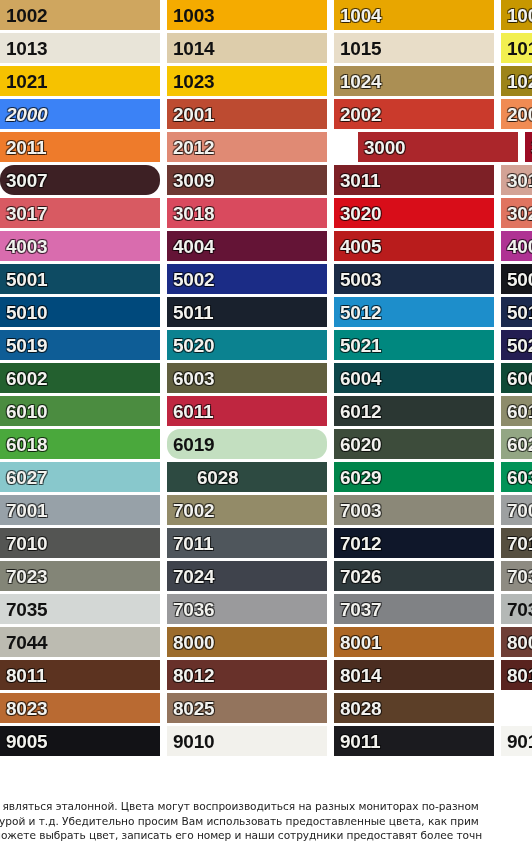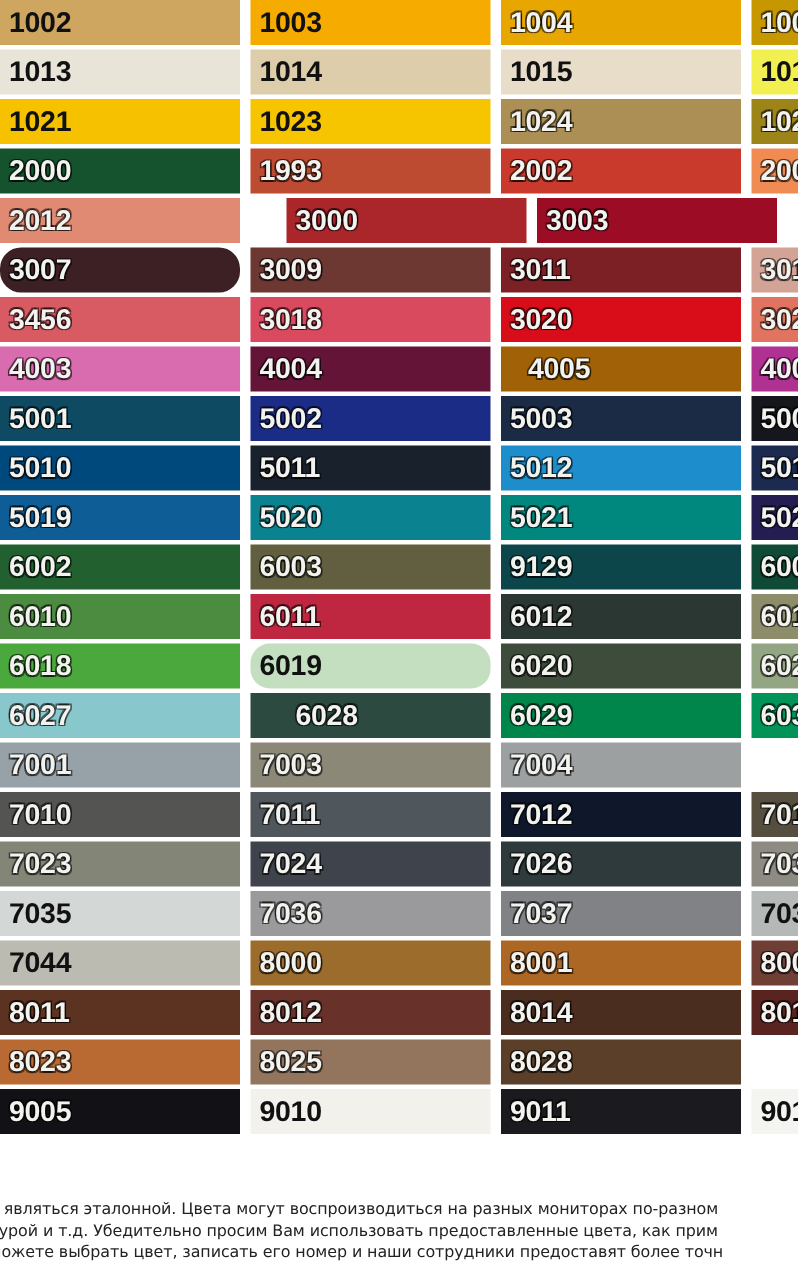--- a/index.html
+++ b/index.html
@@ -145,34 +145,37 @@
           <span class="swatch-code">1023</span>
         </div>
         <div class="swatch lt" style="background: rgb(171, 143, 84);">
           <span class="swatch-code">1024</span>
         </div>
         <div class="swatch lt" style="background: rgb(157, 132, 25);">
           <span class="swatch-code">1027</span>
         </div>
       </div>
       <div class="swatch-row">
-        <div class="swatch lt" style="background: #14532d;">
+        <div class="swatch lt" style="background: #3b82f6; font-style: italic;">
           <span class="swatch-code">2000</span>
         </div>
         <div class="swatch lt" style="background: rgb(189, 75, 49);">
-          <span class="swatch-code">1993</span>
+          <span class="swatch-code">2001</span>
         </div>
         <div class="swatch lt" style="background: rgb(202, 58, 44);">
           <span class="swatch-code">2002</span>
         </div>
         <div class="swatch lt" style="background: rgb(240, 139, 83);">
           <span class="swatch-code">2003</span>
         </div>
       </div>
       <div class="swatch-row">
+        <div class="swatch lt" style="background: rgb(238, 123, 43);">
+          <span class="swatch-code">2011</span>
+        </div>
         <div class="swatch lt" style="background: rgb(224, 138, 116);">
           <span class="swatch-code">2012</span>
         </div>
         <div class="swatch lt" style="background: rgb(171, 38, 43); margin-left: 24px;">
           <span class="swatch-code">3000</span>
         </div>
         <div class="swatch lt" style="background: rgb(156, 12, 36);">
           <span class="swatch-code">3003</span>
         </div>
       </div>
@@ -185,40 +188,40 @@
         </div>
         <div class="swatch lt" style="background: rgb(125, 32, 38);">
           <span class="swatch-code">3011</span>
         </div>
         <div class="swatch lt" style="background: rgb(211, 163, 150);">
           <span class="swatch-code">3012</span>
         </div>
       </div>
       <div class="swatch-row">
         <div class="swatch lt" style="background: rgb(216, 90, 98);">
-          <span class="swatch-code">3456</span>
+          <span class="swatch-code">3017</span>
         </div>
         <div class="swatch lt" style="background: rgb(217, 74, 94);">
           <span class="swatch-code">3018</span>
         </div>
         <div class="swatch lt" style="background: rgb(216, 13, 25);">
           <span class="swatch-code">3020</span>
         </div>
         <div class="swatch lt" style="background: rgb(224, 116, 96);">
           <span class="swatch-code">3022</span>
         </div>
       </div>
       <div class="swatch-row">
         <div class="swatch lt" style="background: rgb(217, 108, 174);">
           <span class="swatch-code">4003</span>
         </div>
         <div class="swatch lt" style="background: rgb(100, 20, 54);">
           <span class="swatch-code">4004</span>
         </div>
-        <div class="swatch lt" style="background: #a16207; padding-left: 12px;">
+        <div class="swatch lt" style="background: #b91c1c;">
           <span class="swatch-code">4005</span>
         </div>
         <div class="swatch lt" style="background: rgb(175, 50, 147);">
           <span class="swatch-code">4006</span>
         </div>
       </div>
       <div class="swatch-row">
         <div class="swatch lt" style="background: rgb(14, 75, 99);">
           <span class="swatch-code">5001</span>
         </div>
@@ -261,21 +264,21 @@
         </div>
       </div>
       <div class="swatch-row">
         <div class="swatch lt" style="background: rgb(35, 96, 47);">
           <span class="swatch-code">6002</span>
         </div>
         <div class="swatch lt" style="background: rgb(97, 95, 63);">
           <span class="swatch-code">6003</span>
         </div>
         <div class="swatch lt" style="background: rgb(13, 70, 74);">
-          <span class="swatch-code">9129</span>
+          <span class="swatch-code">6004</span>
         </div>
         <div class="swatch lt" style="background: rgb(15, 74, 54);">
           <span class="swatch-code">6005</span>
         </div>
       </div>
       <div class="swatch-row">
         <div class="swatch lt" style="background: rgb(75, 140, 64);">
           <span class="swatch-code">6010</span>
         </div>
         <div class="swatch lt" style="background: rgb(191, 38, 64);">
@@ -312,20 +315,23 @@
         <div class="swatch lt" style="background: rgb(0, 133, 75);">
           <span class="swatch-code">6029</span>
         </div>
         <div class="swatch lt" style="background: rgb(1, 147, 88);">
           <span class="swatch-code">6032</span>
         </div>
       </div>
       <div class="swatch-row">
         <div class="swatch lt" style="background: rgb(151, 161, 168);">
           <span class="swatch-code">7001</span>
+        </div>
+        <div class="swatch lt" style="background: rgb(147, 139, 104);">
+          <span class="swatch-code">7002</span>
         </div>
         <div class="swatch lt" style="background: rgb(139, 136, 120);">
           <span class="swatch-code">7003</span>
         </div>
         <div class="swatch lt" style="background: rgb(157, 160, 161);">
           <span class="swatch-code">7004</span>
         </div>
       </div>
       <div class="swatch-row">
         <div class="swatch lt" style="background: rgb(84, 85, 83);">

